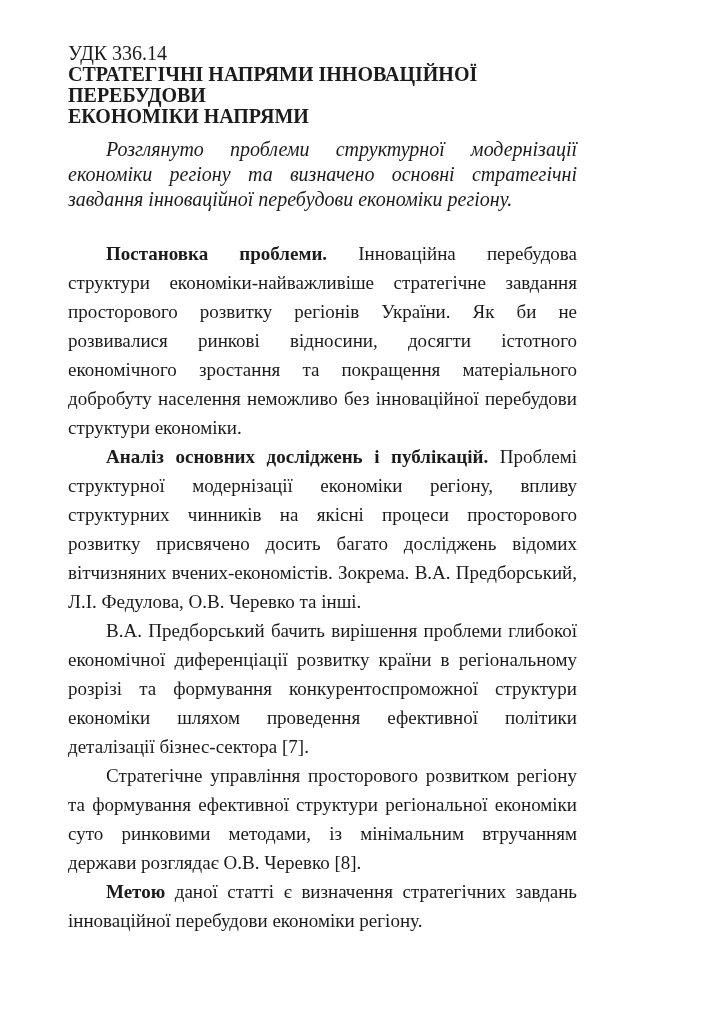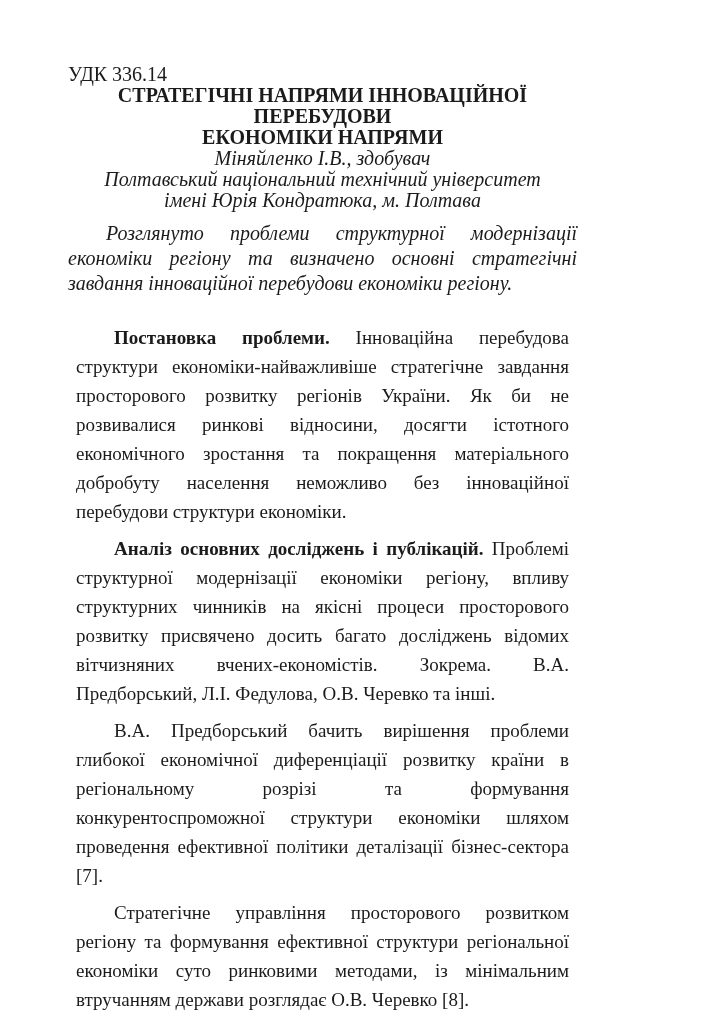--- a/index.html
+++ b/index.html
@@ -8,30 +8,29 @@
     background: #ffffff;
   }
   .page {
     position: relative;
     width: 644px;
     height: 1024px;
     box-sizing: border-box;
     background: #ffffff;
     color: #1b1b1b;
     font-family: "Liberation Serif", serif;
-    padding: 64px 67px 0 68px;
+    padding: 43px 67px 0 68px;
     overflow: hidden;
   }
   .udc {
     font-size: 20px;
     line-height: 21px;
     text-align: left;
   }
   .title {
-    text-align: center;
     font-weight: bold;
     font-size: 20px;
     line-height: 21px;
   }
   .byline {
     text-align: center;
     font-style: italic;
     font-size: 20px;
     line-height: 21px;
   }
@@ -46,21 +45,21 @@
     margin: 0;
     text-indent: 38px;
   }
   .body-text {
     margin-top: 27px;
     font-size: 19px;
     line-height: 29px;
     text-align: justify;
   }
   .body-text p {
-    margin: 8px;
+    margin: 0;
     text-indent: 38px;
   }
   .body-text p.no-indent {
     text-indent: 0;
   }
   .lead {
     font-weight: bold;
   }
 </style>
 </head>
@@ -68,25 +67,20 @@
 
 <div class="page">
 
   <div class="udc">УДК 336.14</div>
 
   <div class="title">
     <div>СТРАТЕГІЧНІ НАПРЯМИ ІННОВАЦІЙНОЇ ПЕРЕБУДОВИ</div>
     <div>ЕКОНОМІКИ НАПРЯМИ</div>
   </div>
 
-  <div class="byline">
-    <div>Міняйленко І.В., здобувач</div>
-    <div>Полтавський національний технічний університет</div>
-    <div>імені Юрія Кондратюка, м. Полтава</div>
-  </div>
 
   <div class="abstract">
     <p>Розглянуто проблеми структурної модернізації економіки регіону та визначено основні стратегічні завдання інноваційної перебудови економіки регіону.</p>
   </div>
 
   <div class="body-text">
 
     <p><span class="lead">Постановка проблеми.</span><span> Інноваційна перебудова структури економіки-найважливіше стратегічне завдання просторового розвитку регіонів України. Як би не розвивалися ринкові відносини, досягти істотного економічного зростання та покращення матеріального добробуту населення неможливо без інноваційної перебудови структури економіки.</span></p>
 
     <p><span class="lead">Аналіз основних досліджень і публікацій.</span><span> Проблемі структурної модернізації економіки регіону, впливу структурних чинників на якісні процеси просторового розвитку присвячено досить багато досліджень відомих вітчизняних вчених-економістів. Зокрема. В.А. Предборський, Л.І. Федулова, О.В. Черевко та інші.</span></p>

